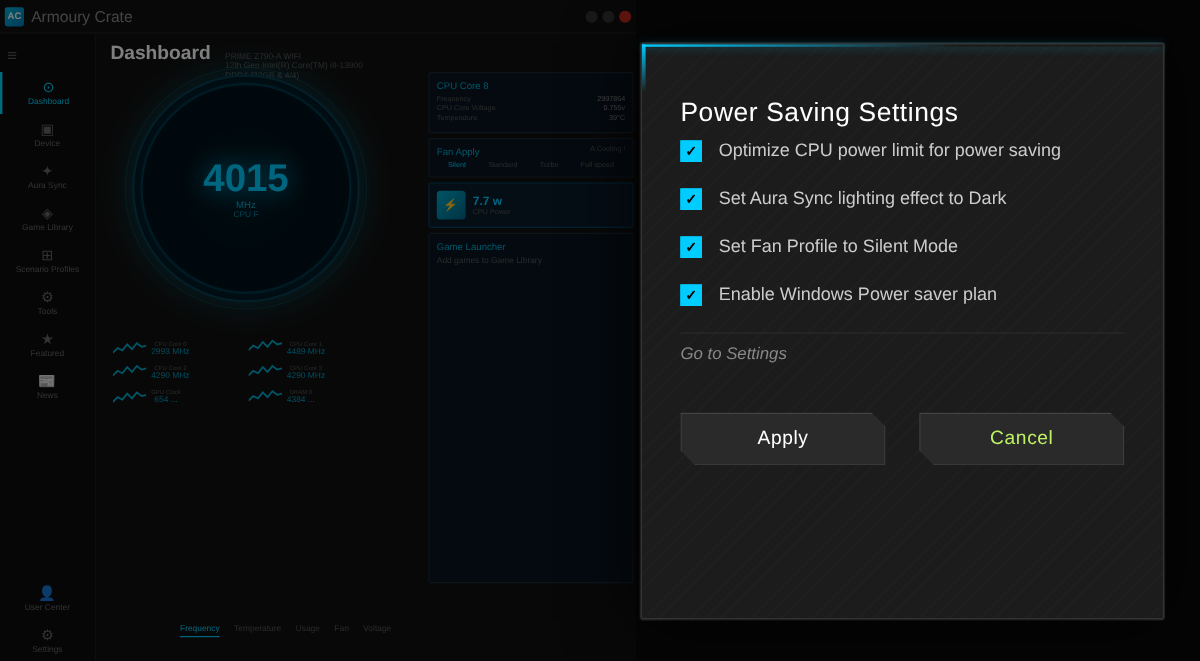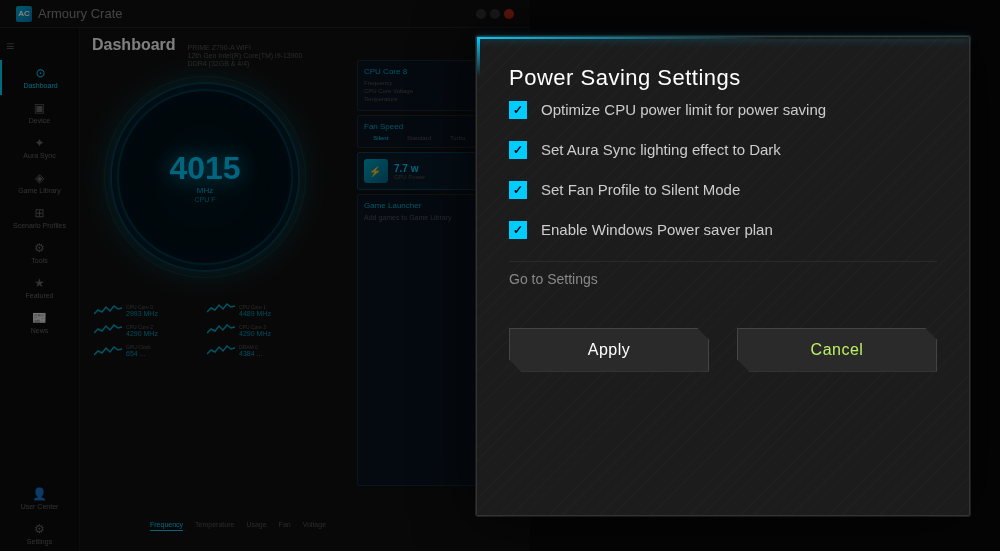--- a/index.html
+++ b/index.html
@@ -23,21 +23,21 @@
       display: flex;
       flex-direction: column;
     }
 
     
     .title-bar {
       height: 28px;
       background: #111;
       display: flex;
       align-items: center;
-      padding: 0 16px;
+      padding: 0 4px;
       gap: 6px;
       border-bottom: 1px solid #222;
     }
     .title-bar-logo {
       width: 16px; height: 16px;
       background: linear-gradient(135deg, #00b4d8, #0077b6);
       border-radius: 2px;
       display: flex; align-items: center; justify-content: center;
       font-size: 8px; color: white; font-weight: bold;
     }
@@ -121,22 +121,22 @@
       font-size: 7px;
       color: #555;
       display: flex;
       flex-direction: column;
       gap: 1px;
     }
 
     
     .gauge-area {
       position: absolute;
-      top: 34px; left: 10px;
-      width: 230px; height: 300px;
+      top: 14px; left: 10px;
+      width: 230px; height: 300px; text-align: center;
     }
     .gauge-circle {
       position: absolute;
       top: 20px; left: 20px;
       width: 190px; height: 190px;
       border-radius: 50%;
       border: 2px solid #0a3a4a;
       background: radial-gradient(circle at center, #001a24 0%, #000d14 60%, #000 100%);
       display: flex;
       align-items: center;
@@ -309,26 +309,26 @@
       top: 0; left: 0;
       width: 1000px; height: 551px;
       background: rgba(0,0,0,0.5);
       display: flex;
       align-items: center;
       justify-content: flex-end;
       padding-right: 30px;
     }
 
     .modal {
-      width: 494px;
+      width: 436px;
       min-height: 480px;
       background: #1a1a1a;
       border: 1px solid #333;
       border-radius: 2px;
-      padding: 28px 32px;
+      padding: 44px 32px;
       position: relative;
       
       background-image:
         repeating-linear-gradient(
           -45deg,
           transparent,
           transparent 8px,
           rgba(255,255,255,0.015) 8px,
           rgba(255,255,255,0.015) 9px
         );
@@ -384,20 +384,21 @@
     .modal-goto {
       margin-top: 4px;
       margin-bottom: 32px;
       padding: 8px 0;
       border-top: 1px solid #2a2a2a;
     }
     .modal-goto-link {
       font-size: 14px;
       color: #888;
       cursor: pointer;
+      font-style: italic;
     }
 
     .modal-buttons {
       display: flex;
       gap: 28px;
       margin-top: 20px;
     }
 
     .modal-btn {
       flex: 1;
@@ -608,21 +609,21 @@
             <span class="panel-val">0.755v</span>
           </div>
           <div class="panel-row">
             <span class="panel-key">Temperature</span>
             <span class="panel-val">39°C</span>
           </div>
         </div>
 
         <div class="fan-card">
           <div class="panel-card-title">
-            <span>Fan Speed</span>
+            <span>Fan Apply</span>
             <span style="font-size:6px;color:#555;">A Cooling !</span>
           </div>
           <div class="fan-modes">
             <div class="fan-mode active">
               <div>Silent</div>
             </div>
             <div class="fan-mode">
               <div>Standard</div>
             </div>
             <div class="fan-mode">

